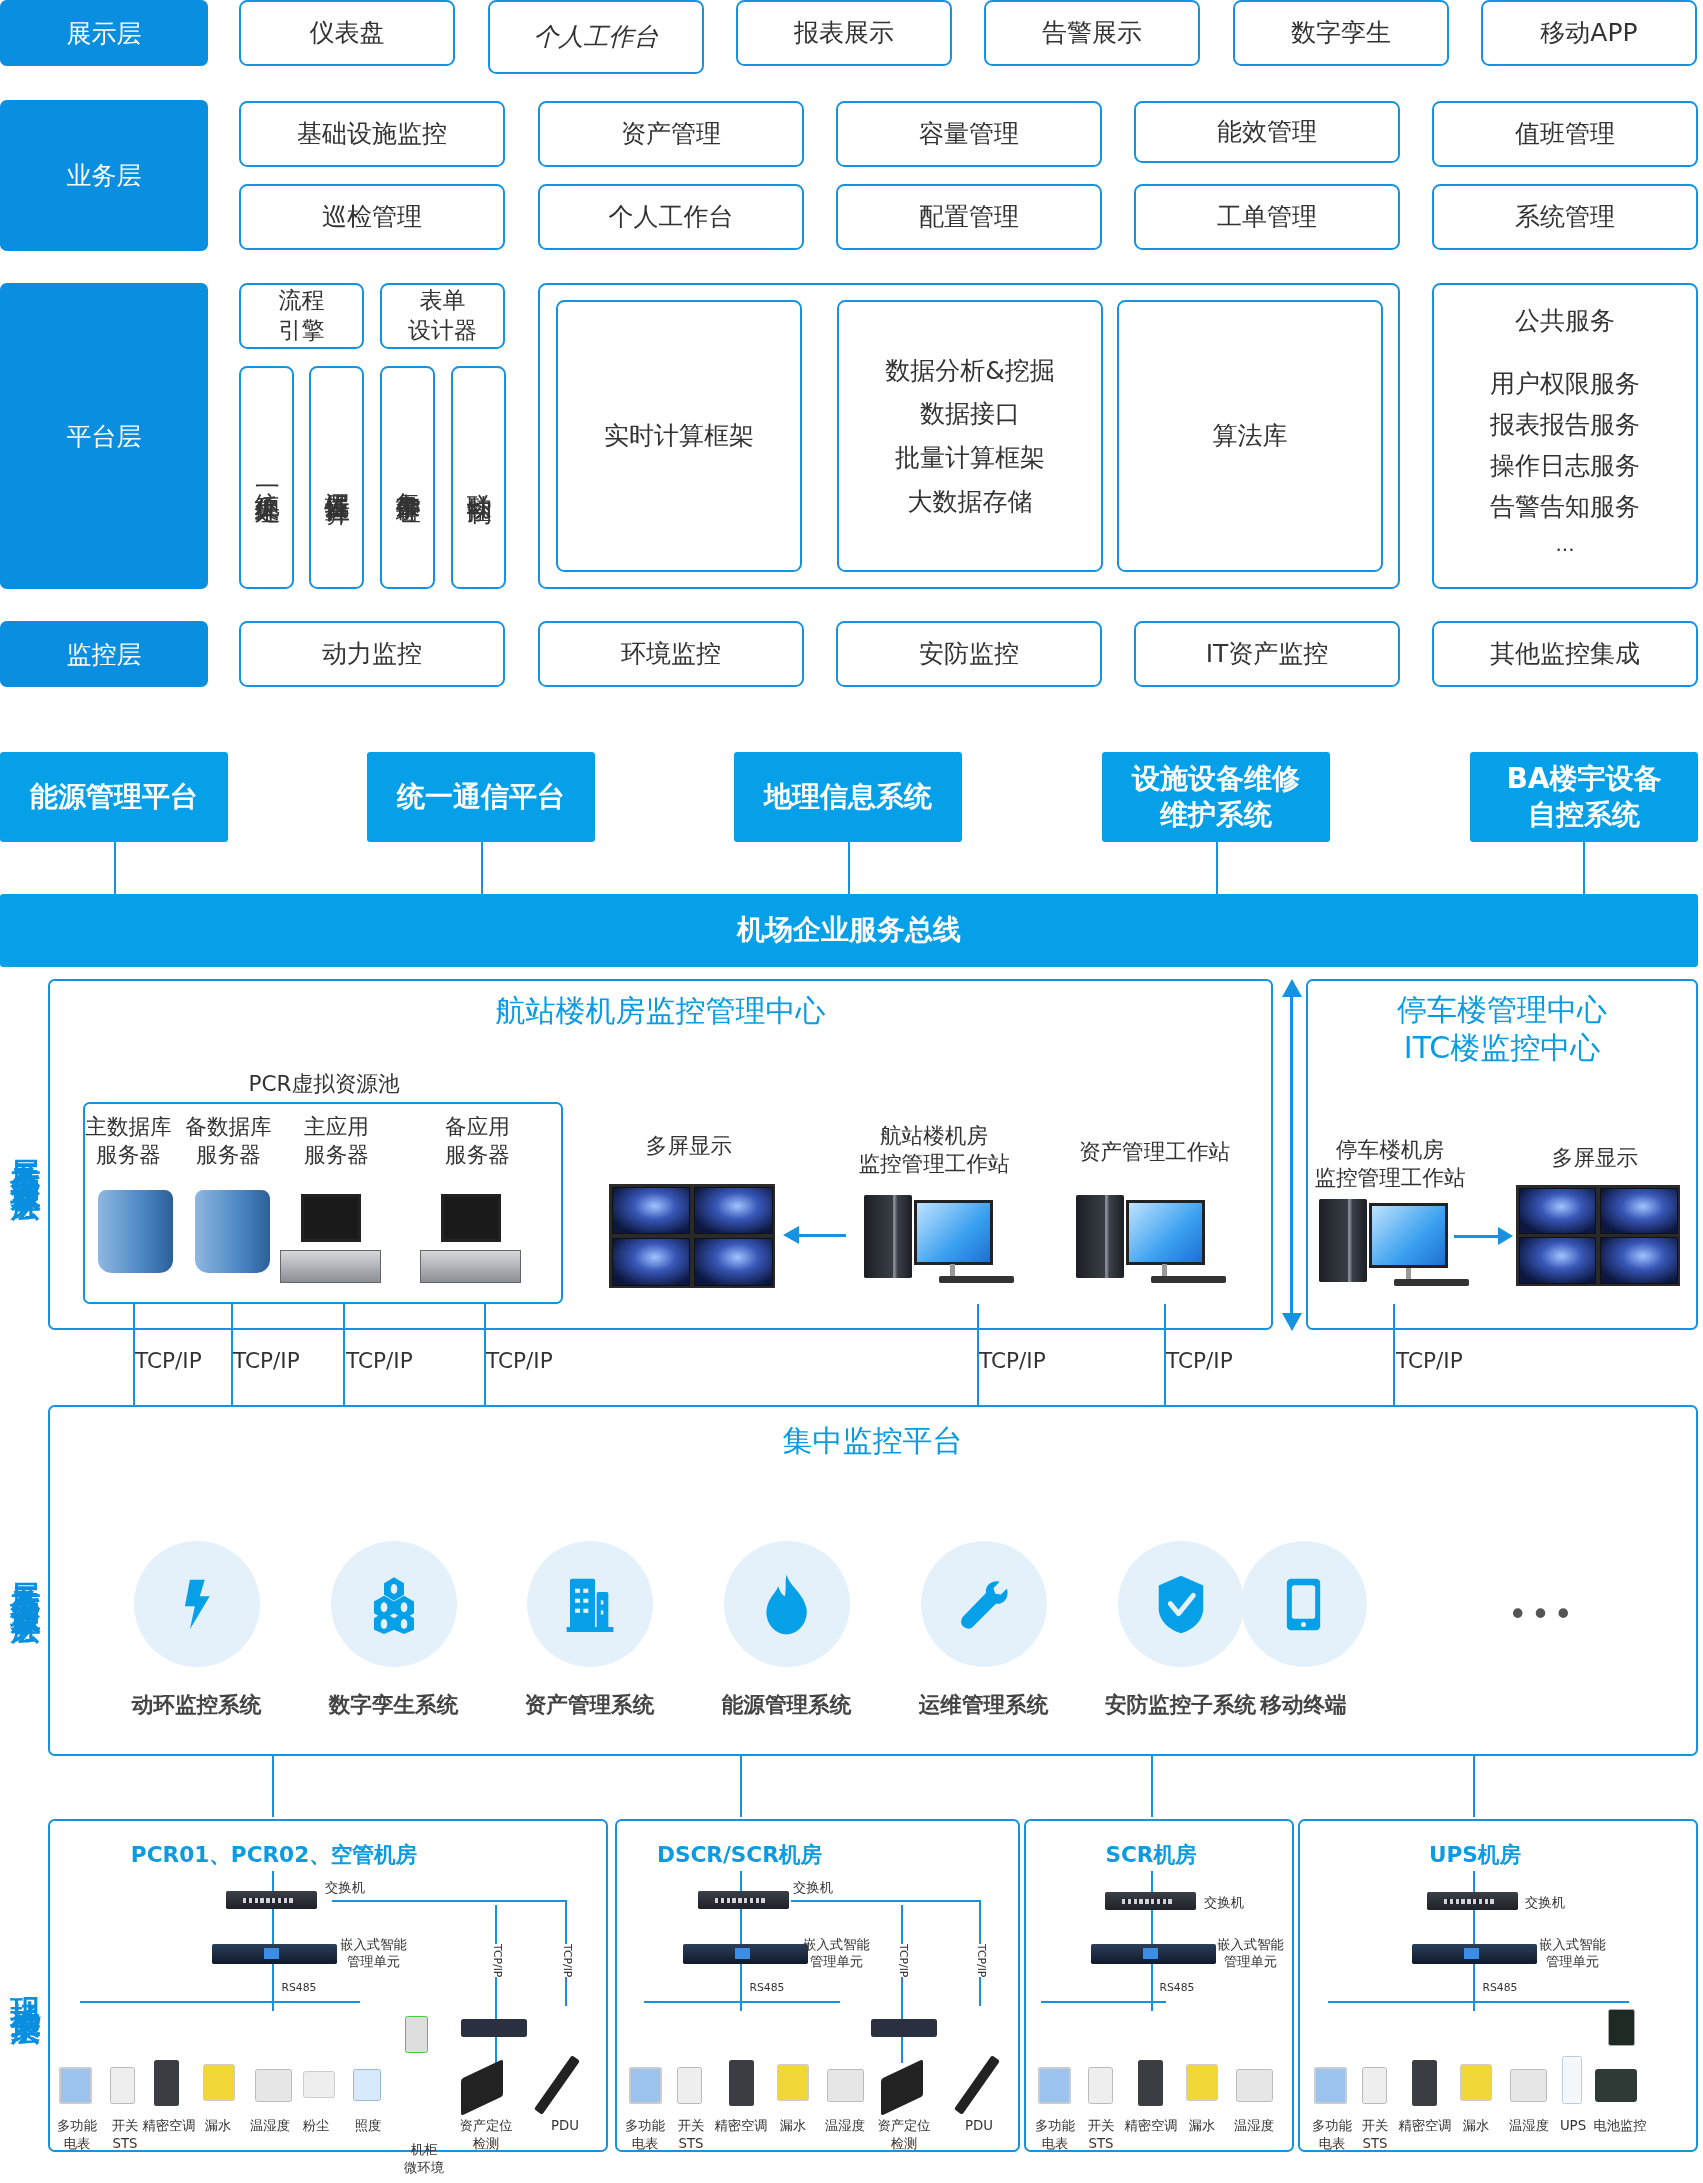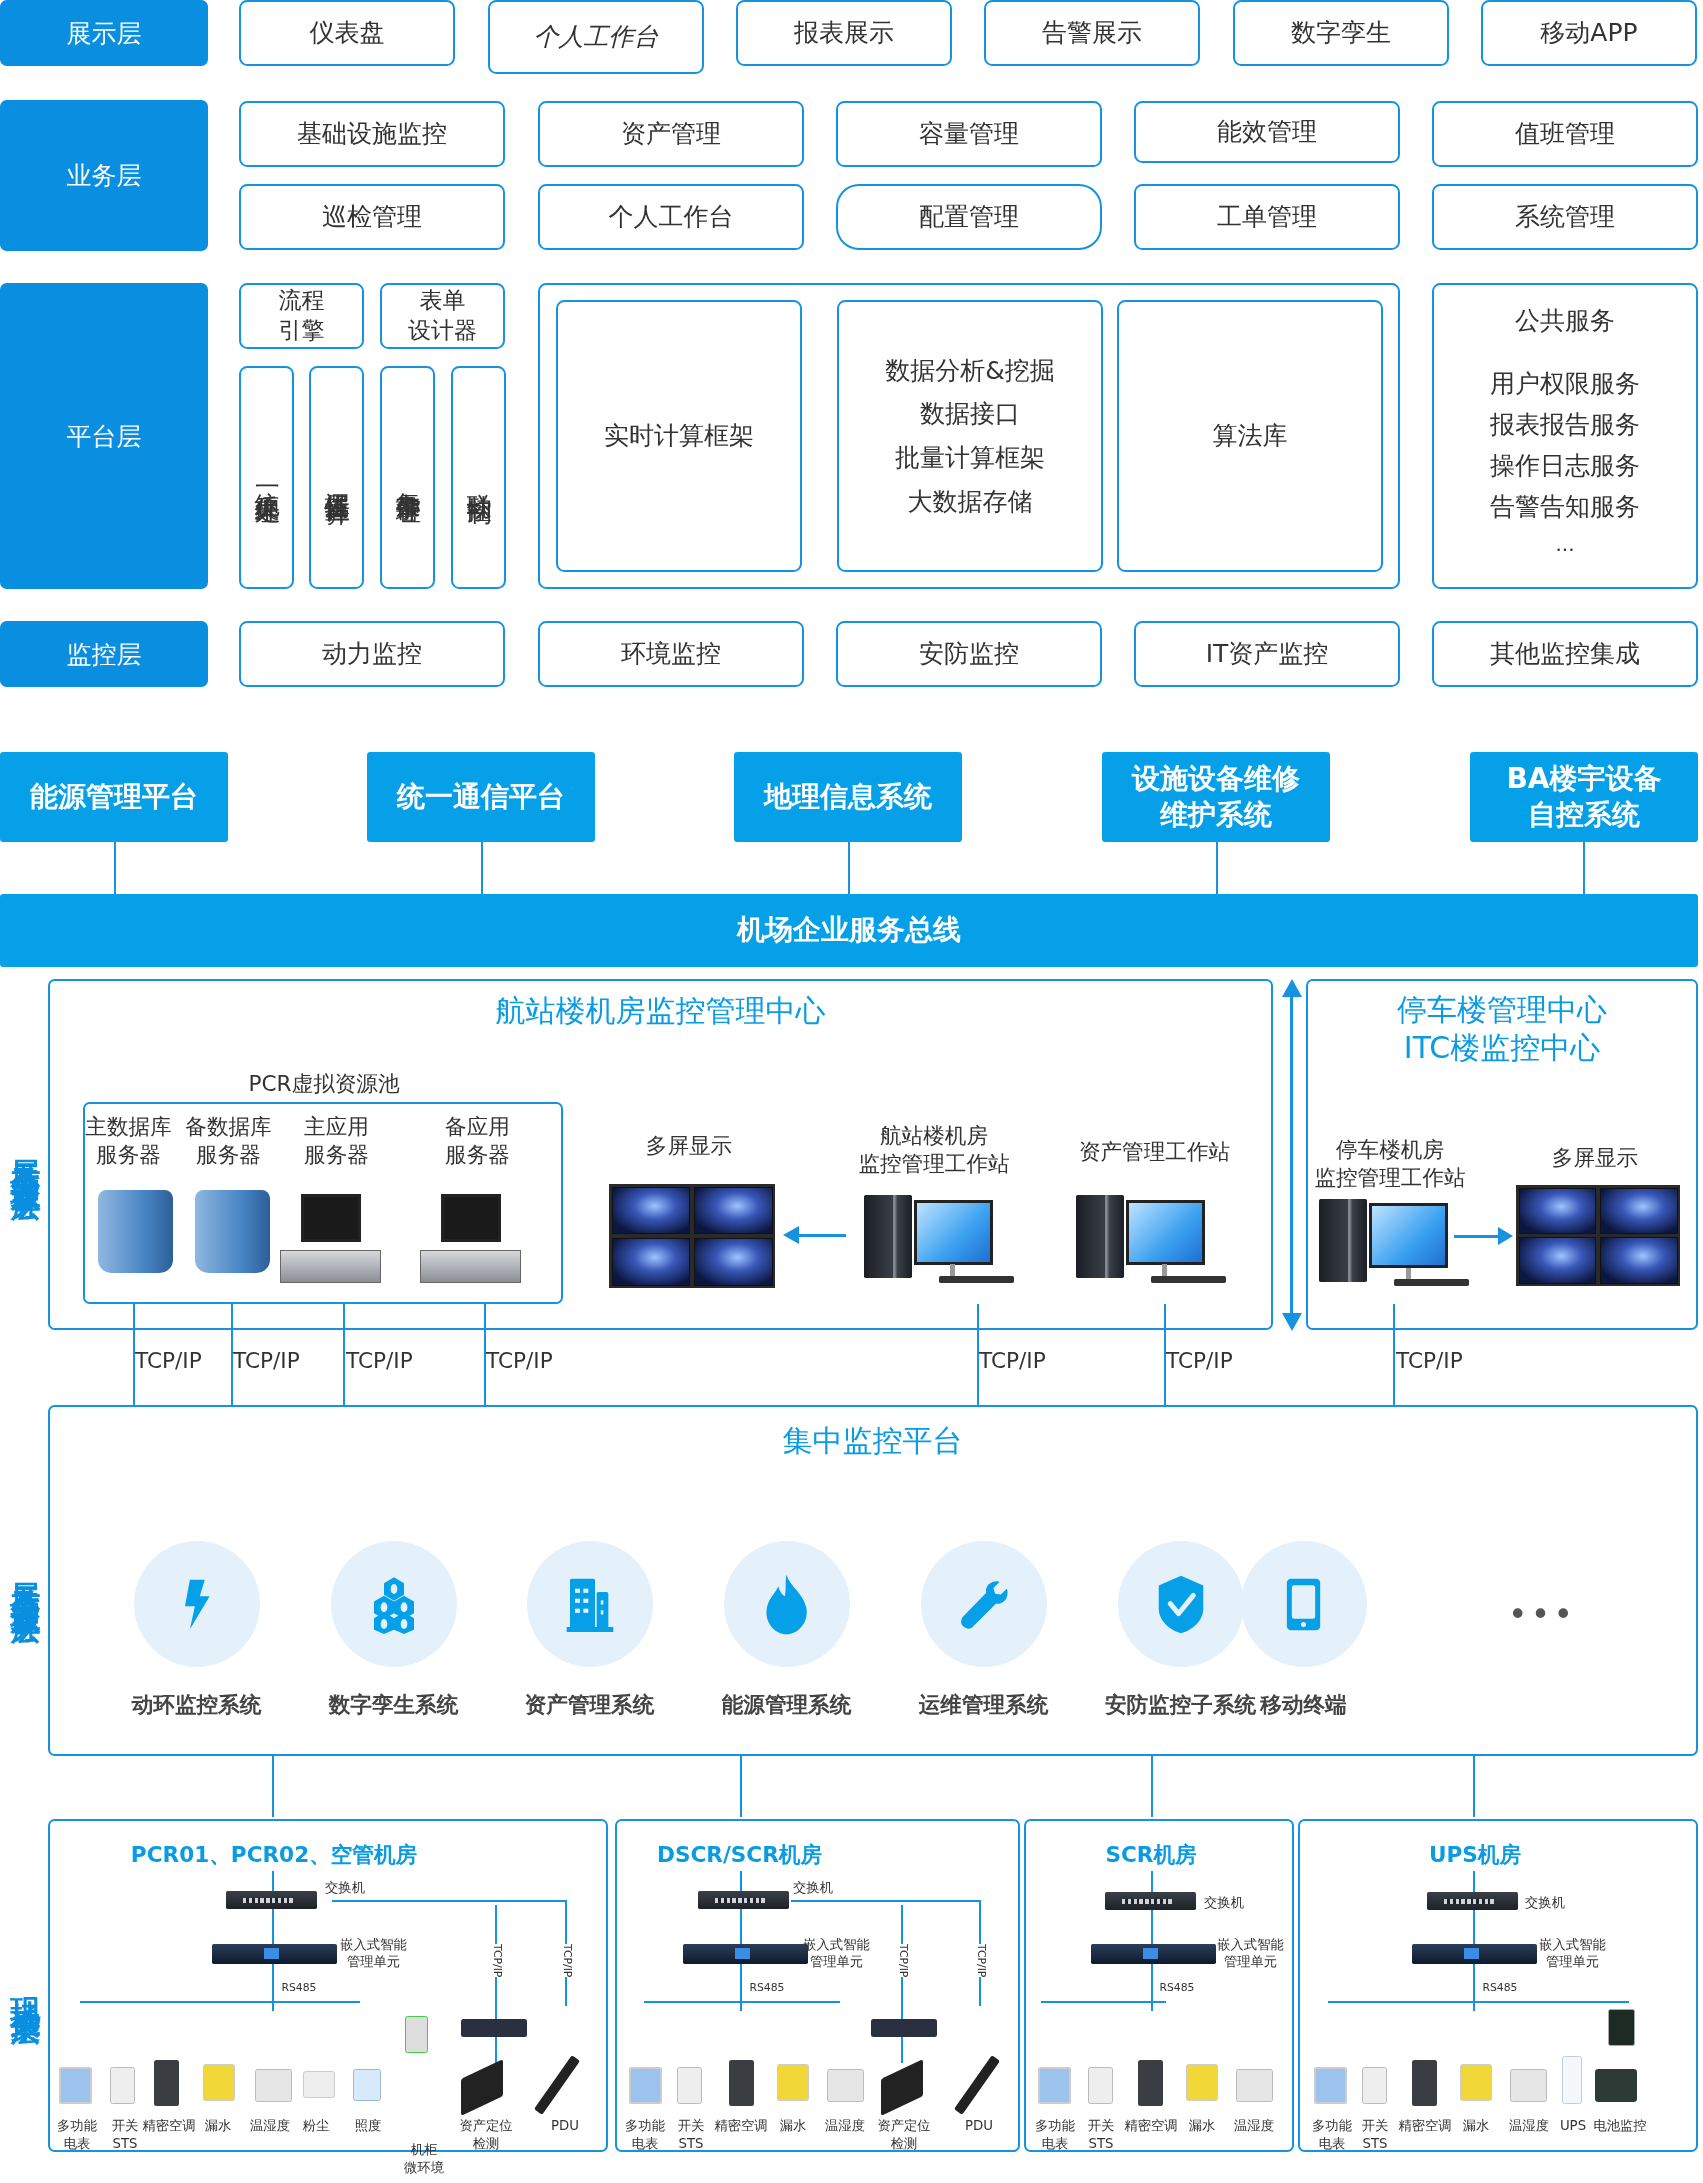--- a/index.html
+++ b/index.html
@@ -52,21 +52,21 @@
 
 <div>
   <div class="layer-label" style="top:100px;height:151px;">业务层</div>
   <div class="ob" style="left:239px;top:101px;width:266px;height:66px;">基础设施监控</div>
   <div class="ob" style="left:538px;top:101px;width:266px;height:66px;">资产管理</div>
   <div class="ob" style="left:836px;top:101px;width:266px;height:66px;">容量管理</div>
   <div class="ob" style="left:1134px;top:101px;width:266px;height:62px;">能效管理</div>
   <div class="ob" style="left:1432px;top:101px;width:266px;height:66px;">值班管理</div>
   <div class="ob" style="left:239px;top:184px;width:266px;height:66px;">巡检管理</div>
   <div class="ob" style="left:538px;top:184px;width:266px;height:66px;">个人工作台</div>
-  <div class="ob" style="left:836px;top:184px;width:266px;height:66px;border-radius:23px;">配置管理</div>
+  <div class="ob" style="left:836px;top:184px;width:266px;height:66px;">配置管理</div>
   <div class="ob" style="left:1134px;top:184px;width:266px;height:66px;">工单管理</div>
   <div class="ob" style="left:1432px;top:184px;width:266px;height:66px;">系统管理</div>
 </div>
 
 <div>
   <div class="layer-label" style="top:283px;height:306px;">平台层</div>
   <div class="ob" style="left:239px;top:283px;width:125px;height:66px;white-space:pre-line;font-size:23px;">流程
 引擎</div>
   <div class="ob" style="left:380px;top:283px;width:125px;height:66px;white-space:pre-line;font-size:23px;">表单
 设计器</div>

